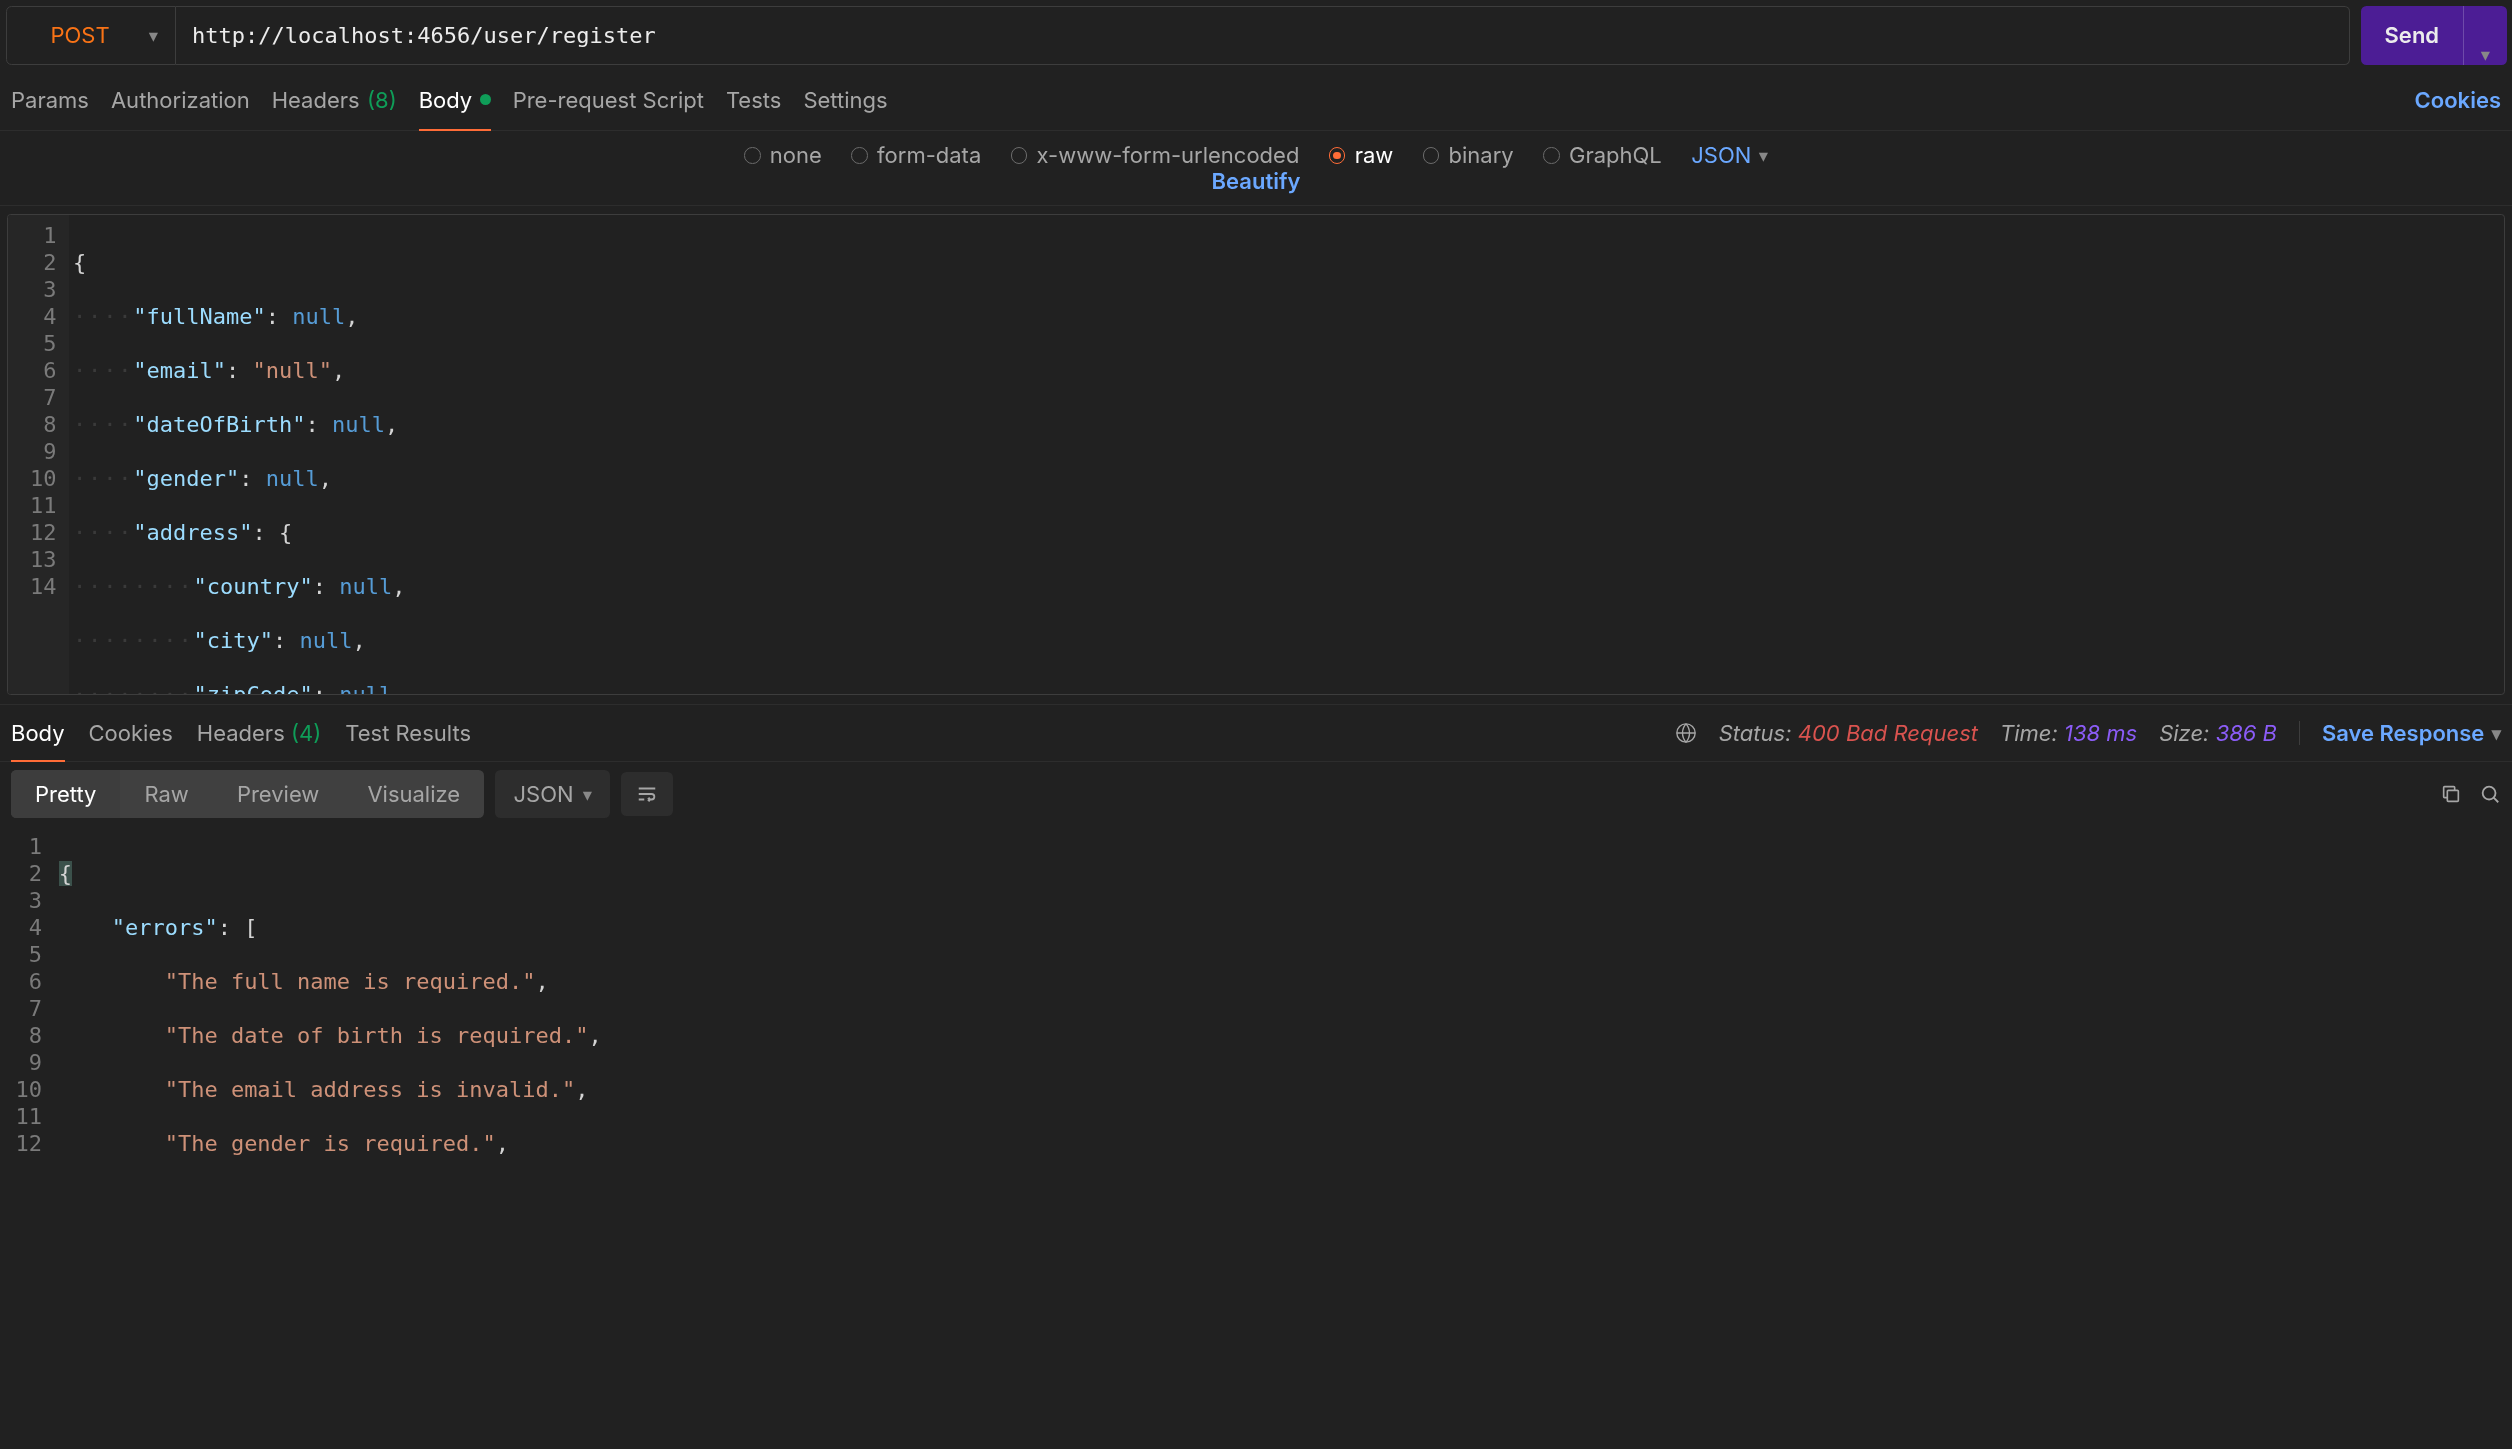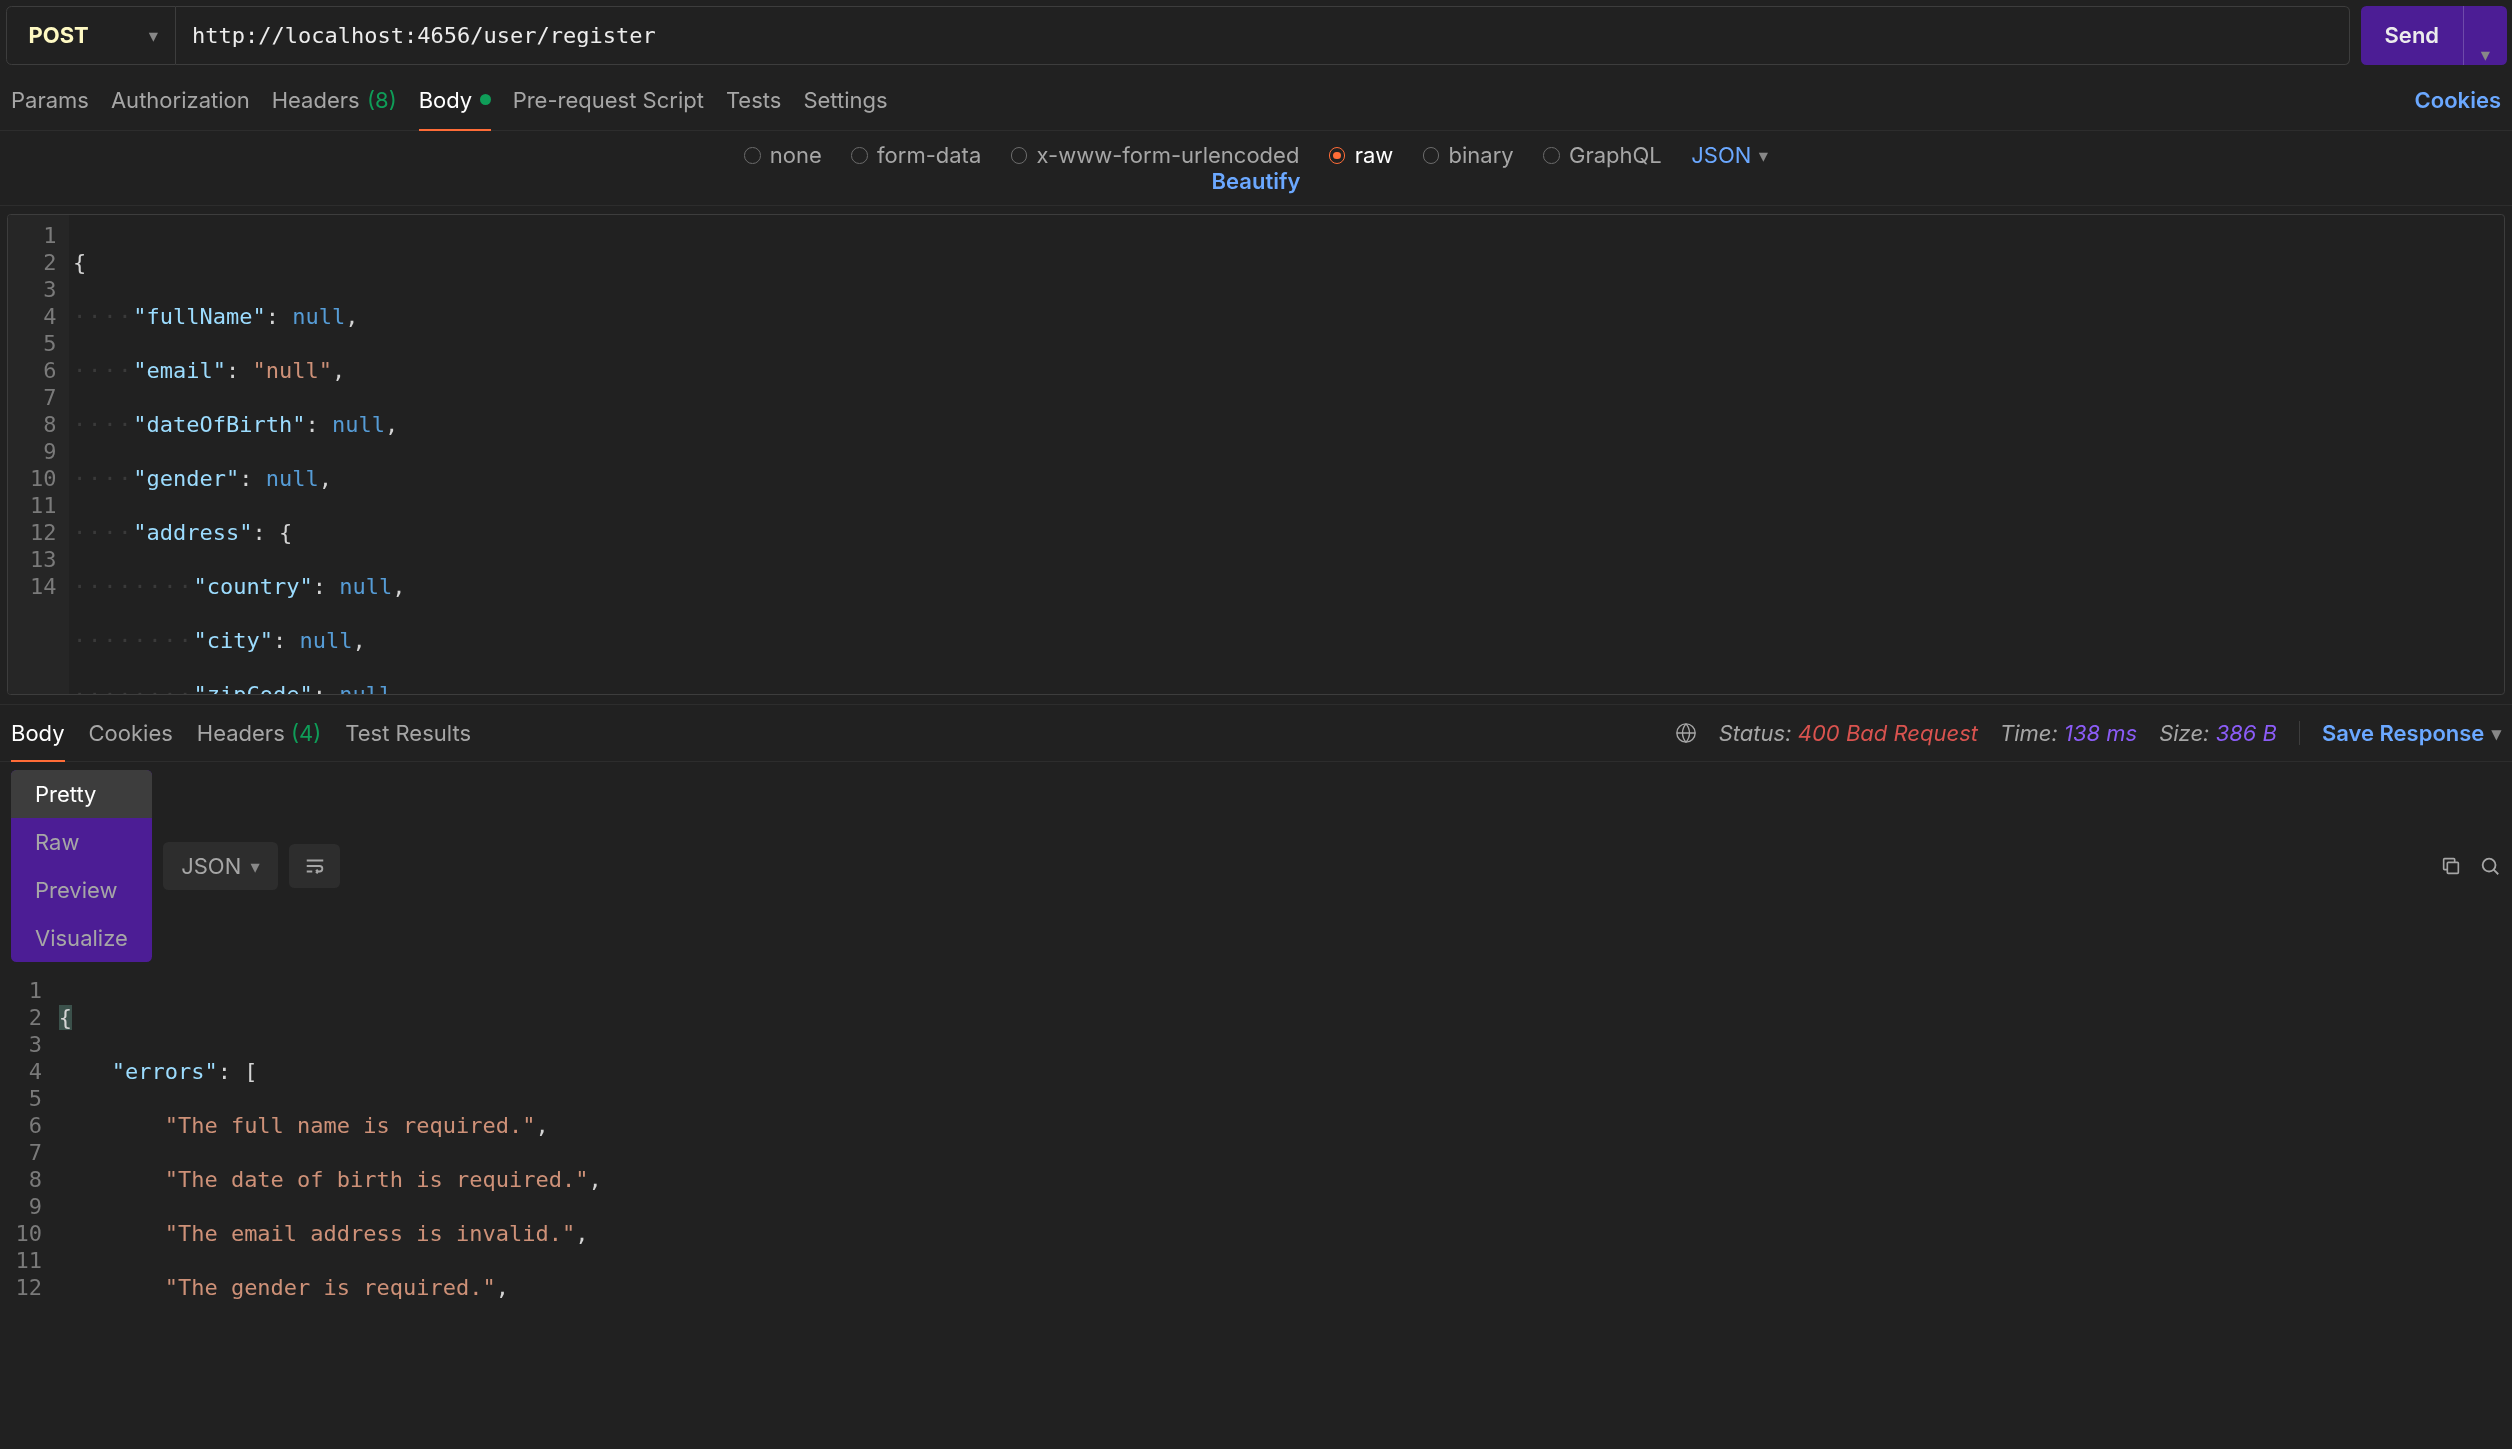--- a/index.html
+++ b/index.html
@@ -22,21 +22,21 @@
   display: flex;
   align-items: center;
   justify-content: space-between;
   width: 170px;
   border: 0.9px solid #3d3d3d;
   border-radius: 5.5px 0 0 5.5px;
   padding: 0 16.6px 0 22px;
   height: 59px;
   margin-right: -11px;
 }
-.method-text { font-weight: 700; color: #fef9c3; }
+.method-text { font-weight: 400; color: #f97316; margin-left: 22px; }
 .url-input {
   flex: 1;
   border: 0.9px solid #3d3d3d;
   border-left: none;
   border-radius: 0 5.5px 5.5px 0;
   display: flex;
   align-items: center;
   padding: 0 16.6px;
   height: 59px;
 }
@@ -154,24 +154,23 @@
 
 
 .response-toolbar {
   display: flex;
   justify-content: space-between;
   align-items: center;
   padding: 7.4px 11px;
 }
 .view-tabs {
   display: flex;
-  background: #4c1d95;
+  background: #404040;
   border-radius: 5.5px;
   overflow: hidden;
-  flex-direction: column;
 }
 .view-tab { padding: 11px 24px; color: #a6a6a6; }
 .view-tab.active { background: #3d3d3d; color: #fff; }
 .json-pill {
   background: #2d2d2d;
   padding: 11px 18.4px;
   border-radius: 5.5px;
   display: flex;
   align-items: center;
   gap: 9.2px;

